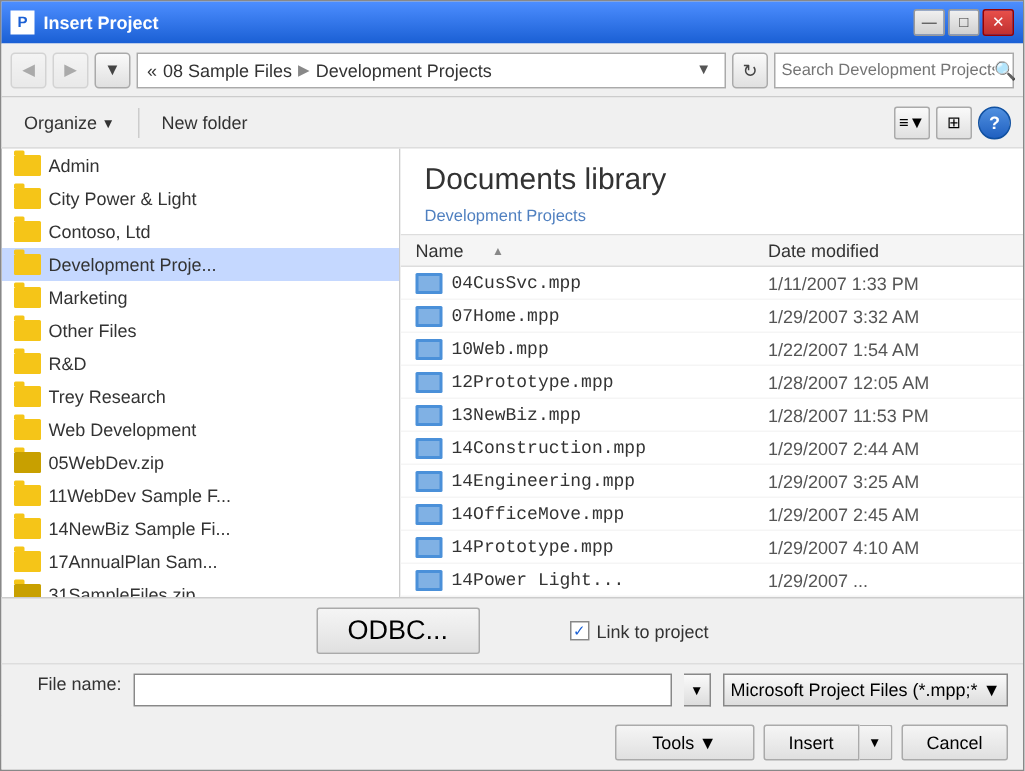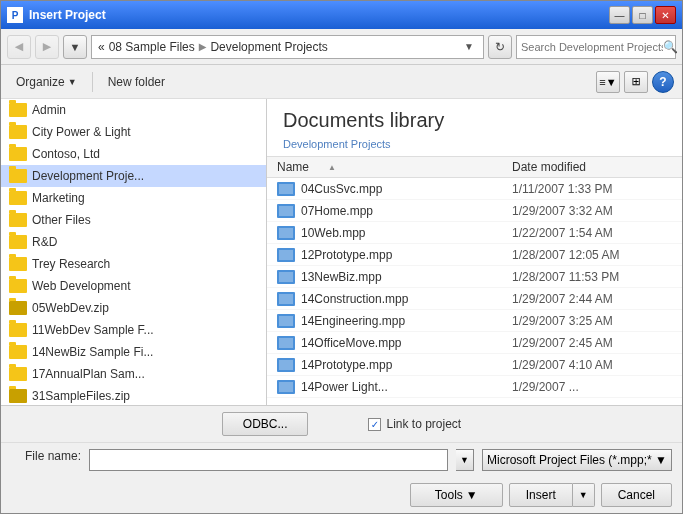--- a/index.html
+++ b/index.html
@@ -255,39 +255,39 @@
       position: relative;
       display: flex; align-items: center; justify-content: center;
     }
     .file-icon::after {
       content: '';
       position: absolute;
       top: 2px; left: 2px; right: 2px; bottom: 2px;
       background: white;
       opacity: 0.3;
     }
-    .file-name { flex: 1; font-size: 12px; color: #333; }
+    .file-name { flex: 1; font-size: 12px; color: #333; font-family: Liberation Mono, monospace; }
     .file-date { width: 160px; font-size: 12px; color: #555; }
 
     
     .bottom-section {
       border-top: 1px solid #ccc;
       background: #f0f0f0;
       padding: 6px 10px;
       display: flex;
       align-items: center;
       justify-content: center;
     }
     .odbc-btn {
       background: linear-gradient(to bottom, #f5f5f5, #e0e0e0);
       border: 1px solid #aaa;
       padding: 4px 20px;
       cursor: pointer;
       border-radius: 2px;
-      font-size: 12px;
+      font-size: 18px;
     }
     .link-project {
       margin-left: 60px;
       display: flex; align-items: center; gap: 5px;
       font-size: 12px; color: #333;
     }
     .checkbox {
       width: 13px; height: 13px;
       border: 1px solid #888;
       background: white;

